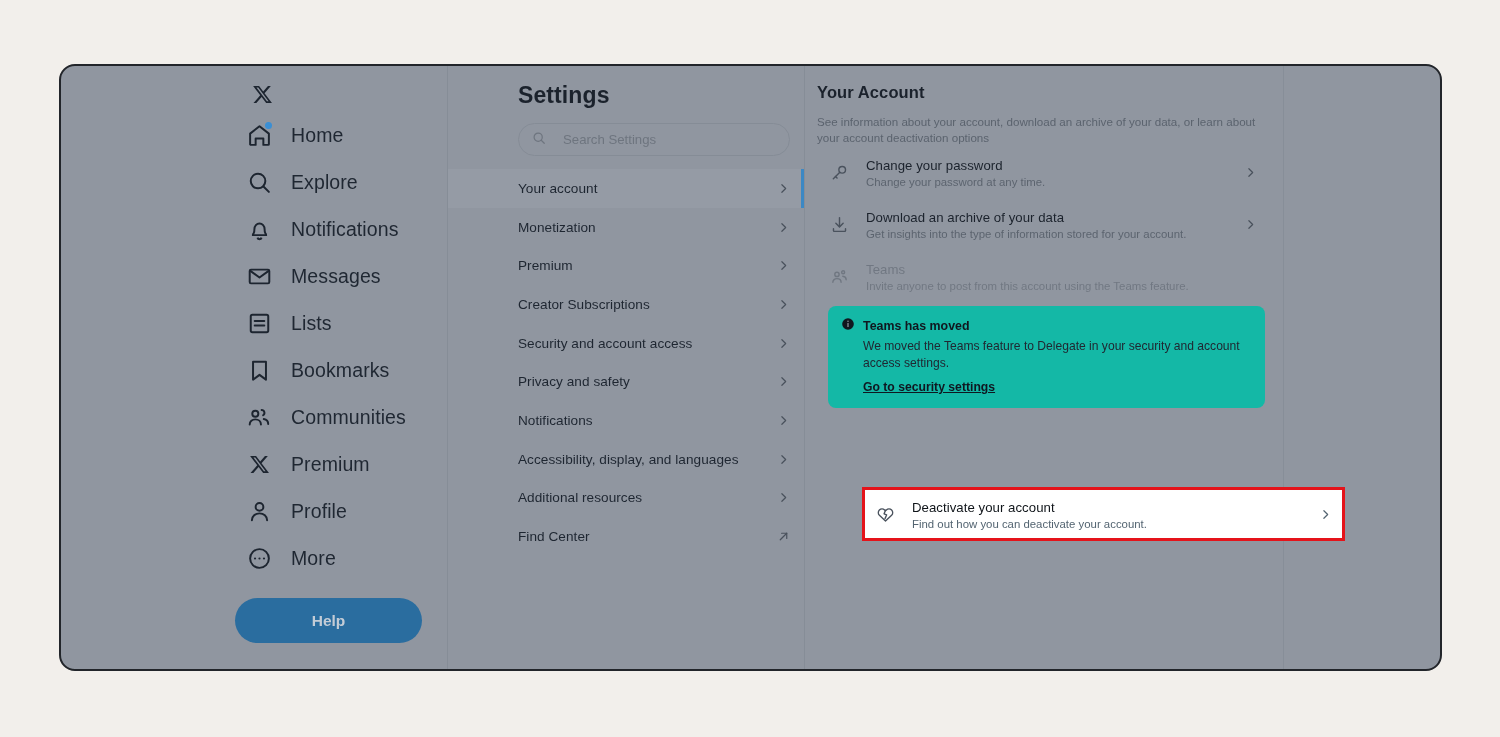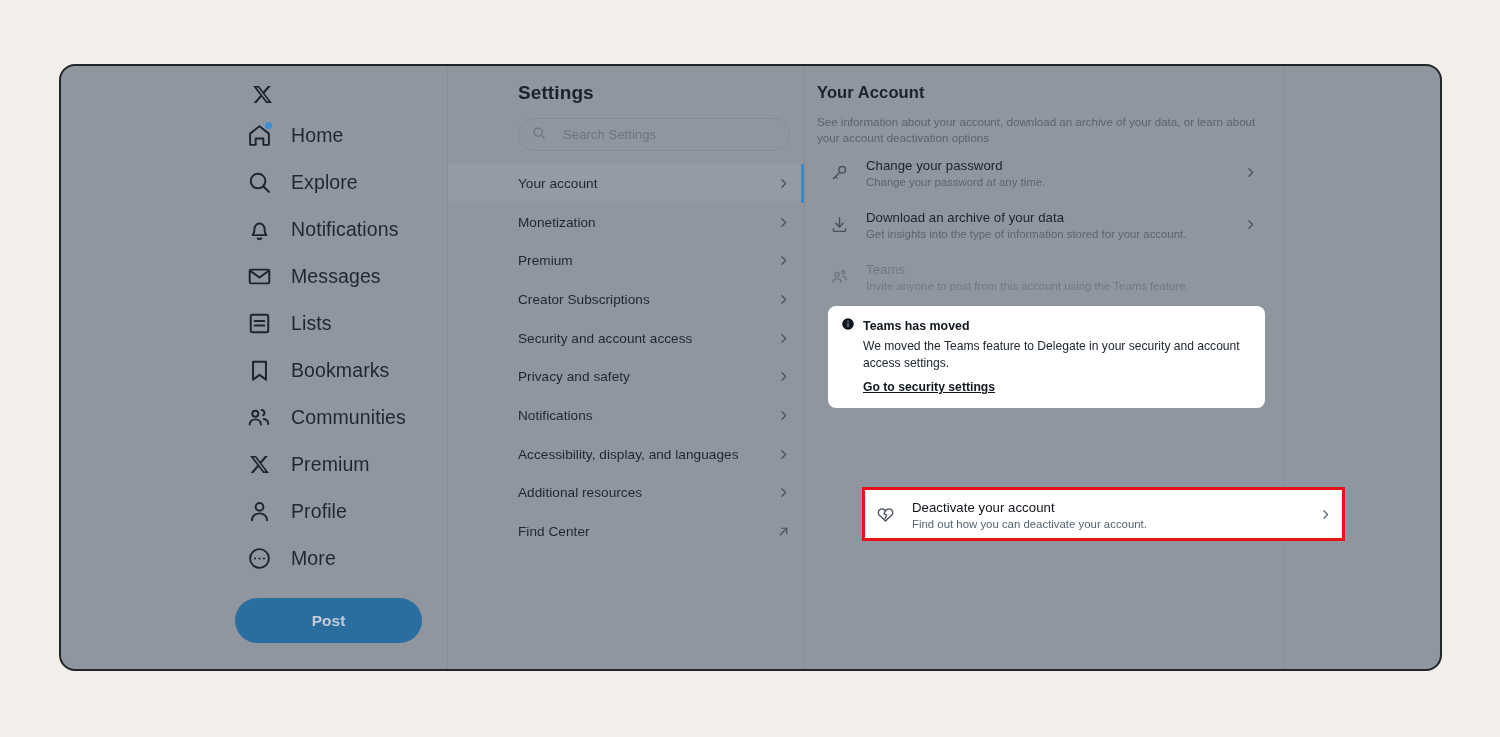--- a/index.html
+++ b/index.html
@@ -74,21 +74,21 @@
 
   
   #settings-col {
     position: absolute;
     left: 386px; top: 0;
     width: 358px; height: 100%;
     border-left: 1px solid #868d97;
     border-right: 1px solid #868d97;
   }
   #settings-title {
-    font-size: 19px; font-weight: 700;
+    font-size: 23px; font-weight: 700;
     color: #1b222c;
     padding: 16px 0 0 70px;
     letter-spacing: .1px;
   }
   #search-wrap { padding: 14px 14px 0 70px; }
   #search-box {
     height: 33px;
     border: 1px solid #858c96;
     border-radius: 17px;
     display: flex; align-items: center;
@@ -169,21 +169,21 @@
     margin-top: 2px;
   }
   .detail-row.disabled { opacity: .45; cursor: default; }
   .detail-row.disabled .detail-head,
   .detail-row.disabled .detail-sub { color: #4b535e; }
 
   
   #teams-banner {
     margin: 4px 0 0 11px;
     width: 437px;
-    background: #ffffff;
+    background: #14b8a6;
     border-radius: 8px;
     padding: 11px 14px 13px 13px;
   }
   .banner-top { display: flex; align-items: center; gap: 8px; }
   .banner-title { font-size: 12.4px; font-weight: 700; color: #10171f; }
   .banner-body {
     margin-top: 3px; margin-left: 22px;
     font-size: 12.1px; line-height: 1.35; color: #202832;
   }
   #banner-link {
@@ -324,21 +324,21 @@
         <svg width="25" height="25" viewBox="0 0 24 24" fill="none" stroke="#1d2530" stroke-width="1.9">
           <circle cx="12" cy="12" r="9"></circle>
           <circle cx="7.7" cy="12" r="1.05" fill="#1d2530" stroke="none"></circle>
           <circle cx="12" cy="12" r="1.05" fill="#1d2530" stroke="none"></circle>
           <circle cx="16.3" cy="12" r="1.05" fill="#1d2530" stroke="none"></circle>
         </svg>
       </span>
       <span class="nav-label">More</span>
     </div>
 
-    <button id="post-button">Post</button>
+    <button id="post-button">Help</button>
   </nav>
 
   <section id="settings-col">
     <div id="settings-title">Settings</div>
 
     <div id="search-wrap">
       <div id="search-box">
         <span>
           <svg width="14" height="14" viewBox="0 0 24 24" fill="none" stroke="#6e757f" stroke-width="2.1" stroke-linecap="round">
             <circle cx="10.6" cy="10.6" r="7"></circle>

